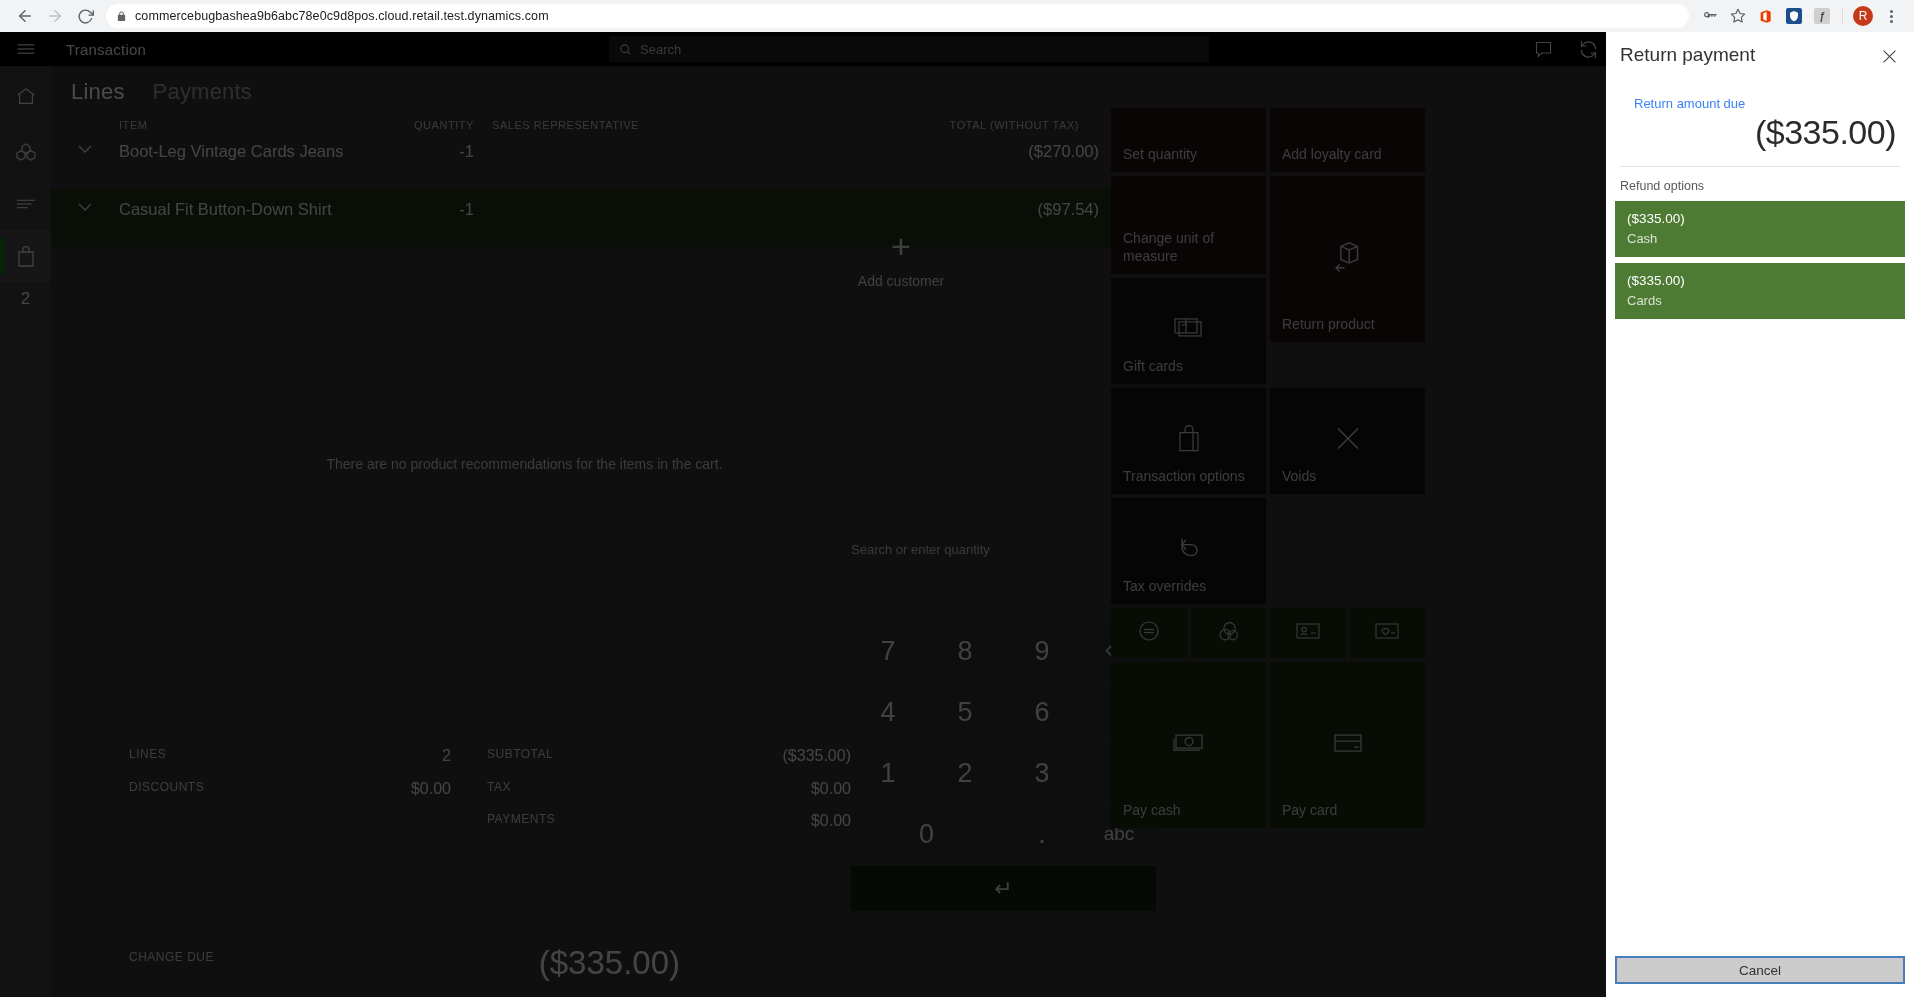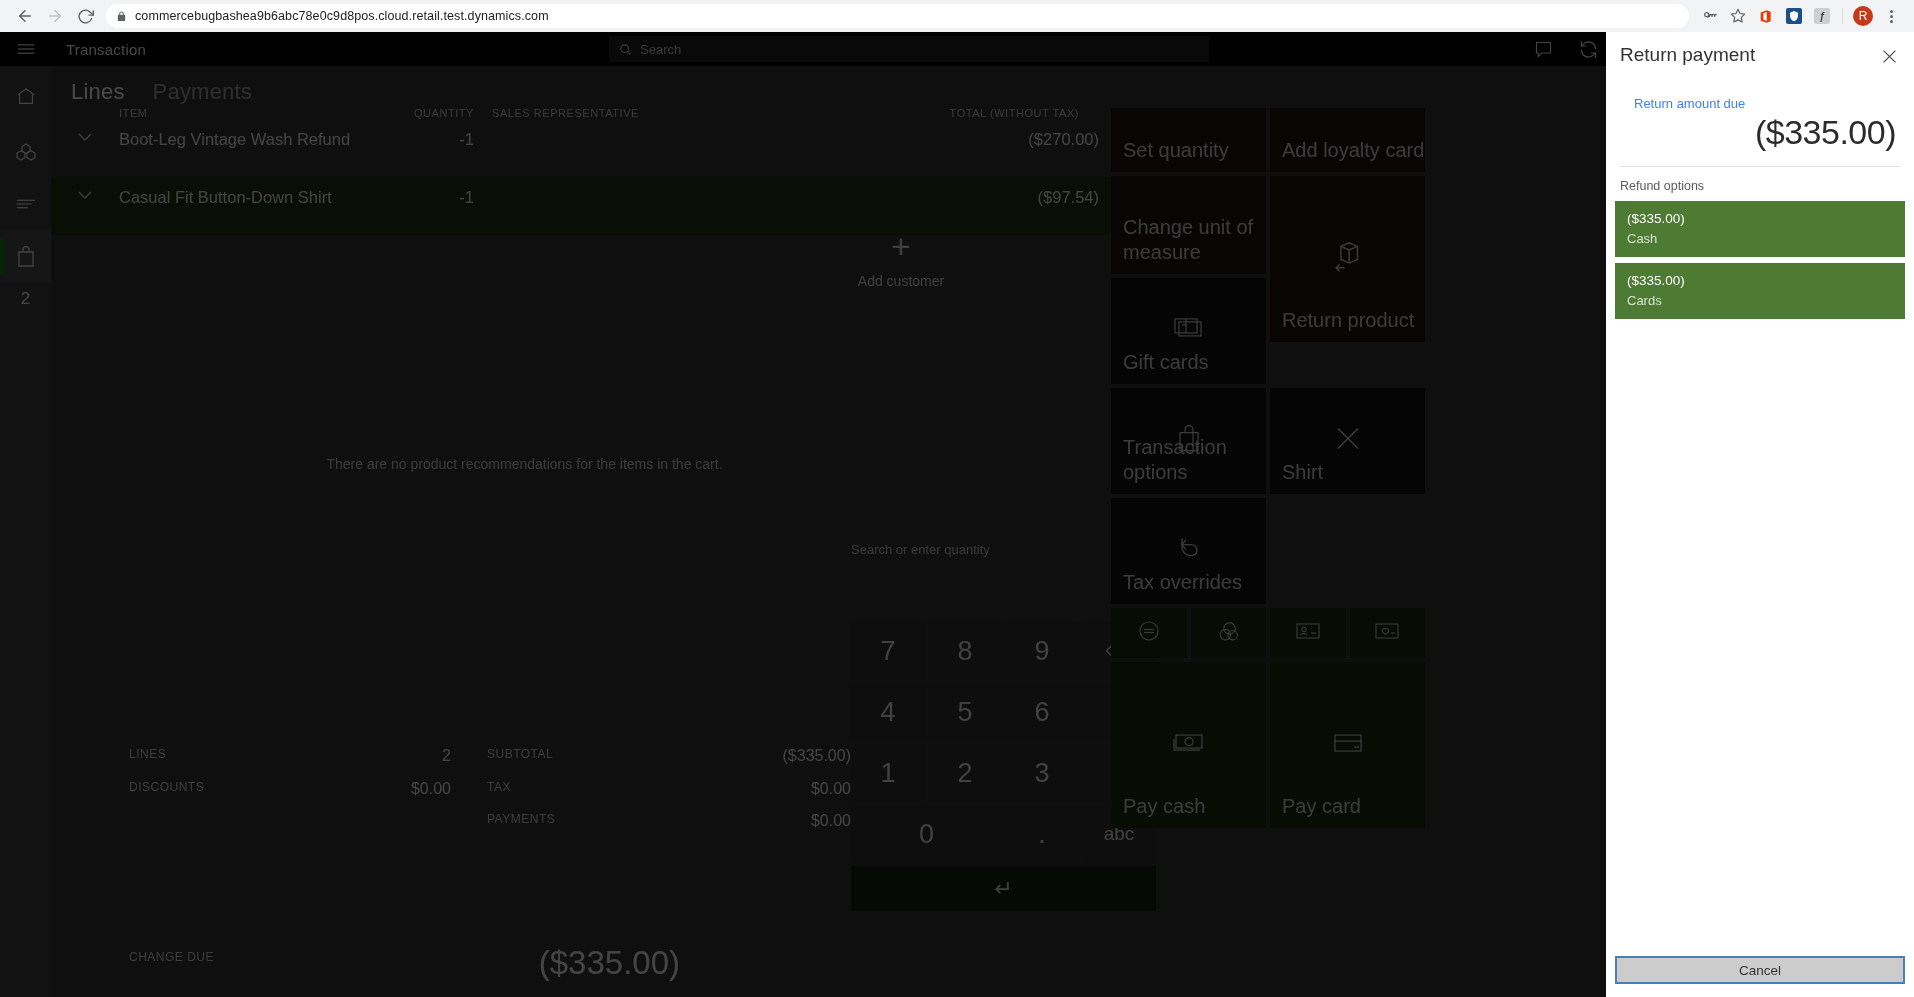--- a/index.html
+++ b/index.html
@@ -99,21 +99,21 @@
     position: absolute; left: 51px; top: 34px; right: 0; bottom: 0; background: #333333;
   }
   #cart-pane {
     position: absolute; left: 0; top: 0; width: 1067px; height: 100%;
   }
   #tabs { display: flex; gap: 28px; padding: 13px 0 0 20px; }
   .tab { font-size: 22px; font-weight: 300; letter-spacing: .2px; }
   .tab.active { color: #f2f2f2; }
   .tab.inactive { color: #9a9a9a; }
 
-  #lines-table { margin-top: 2px; }
+  #lines-table { margin-top: 14px; }
   #lines-head {
     display: flex; align-items: center; color: #bdbdbd;
     font-size: 11px; letter-spacing: .55px; padding: 0 20px 0 0;
   }
   .col-caret { width: 68px; flex: none; }
   .col-item  { width: 235px; flex: none; }
   .col-qty   { width: 120px; flex: none; text-align: right; }
   .col-rep   { width: 190px; flex: none; padding-left: 18px; }
   .col-total { flex: 1; text-align: right; padding-right: 19px; }
 
@@ -165,21 +165,21 @@
     margin-top: 3px; height: 45px; background: #12260e; color: #cfcfcf;
     display: flex; align-items: center; justify-content: center; font-size: 22px;
   }
 
   
   #tiles {
     position: absolute; left: 1060px; top: 42px; width: 315px;
     display: grid; grid-template-columns: 155px 155px; gap: 4px; align-content: start;
   }
   .tile { position: relative; color: #c6c6c6; }
-  .tile .tlabel { position: absolute; left: 12px; bottom: 9px; font-size: 20px; line-height: 1.25; font-weight: 300; }
+  .tile .tlabel { position: absolute; left: 12px; bottom: 9px; font-size: 14px; line-height: 1.25; font-weight: 300; }
   .tile .ticon { position: absolute; left: 0; right: 0; top: 50%; transform: translateY(-58%); display: flex; justify-content: center; }
   .t-maroon { background: #1e1110; }
   .t-dark { background: #111111; }
   .t-green { background: #17290f; }
   .h-small { height: 64px; }
   .h-med { height: 98px; }
   .h-tall { height: 166px; }
   .h-big { height: 106px; }
   #tiles-row-small { grid-column: span 2; display: grid; grid-template-columns: repeat(4, 1fr); gap: 4px; }
   .tile-sq { height: 50px; background: #17290f; display:flex; align-items:center; justify-content:center; color:#c0c0c0; }
@@ -386,21 +386,21 @@
             <div class="col-rep">SALES REPRESENTATIVE</div>
             <div class="col-total">TOTAL (WITHOUT TAX)</div>
           </div>
 
           <div class="line-row">
             <div class="col-caret">
               <svg width="16" height="10" viewBox="0 0 16 10" fill="none" stroke="currentColor" stroke-width="1.3">
                   <polyline points="2 2 8 8 14 2"></polyline>
                 </svg>
             </div>
-            <div class="col-item">Boot-Leg Vintage Wash Refund</div>
+            <div class="col-item">Boot-Leg Vintage Cards Jeans</div>
             <div class="col-qty">-1</div>
             <div class="col-rep"></div>
             <div class="col-total">($270.00)</div>
           </div>
 
           <div class="line-row selected">
             <div class="col-caret">
               <svg width="16" height="10" viewBox="0 0 16 10" fill="none" stroke="currentColor" stroke-width="1.3">
                   <polyline points="2 2 8 8 14 2"></polyline>
                 </svg>
@@ -512,21 +512,21 @@
           </span>
           <span class="tlabel">Transaction options</span>
         </div>
         <div class="tile t-dark h-big">
           <span class="ticon">
             <svg width="30" height="30" viewBox="0 0 30 30" fill="none" stroke="currentColor" stroke-width="1.4">
                 <line x1="5" y1="5" x2="25" y2="25"></line>
                 <line x1="25" y1="5" x2="5" y2="25"></line>
               </svg>
           </span>
-          <span class="tlabel">Shirt</span>
+          <span class="tlabel">Voids</span>
         </div>
         <div class="tile t-dark h-big">
           <span class="ticon">
             <svg width="30" height="30" viewBox="0 0 30 30" fill="none" stroke="currentColor" stroke-width="1.3">
                 <path d="M8 5v8c0 6 4 9 9 9 4 0 6-2.5 6-5.5S20.5 11 17 11h-9"></path>
                 <polyline points="12 6 8 11 12 16" fill="none"></polyline>
               </svg>
           </span>
           <span class="tlabel">Tax overrides</span>
         </div>

